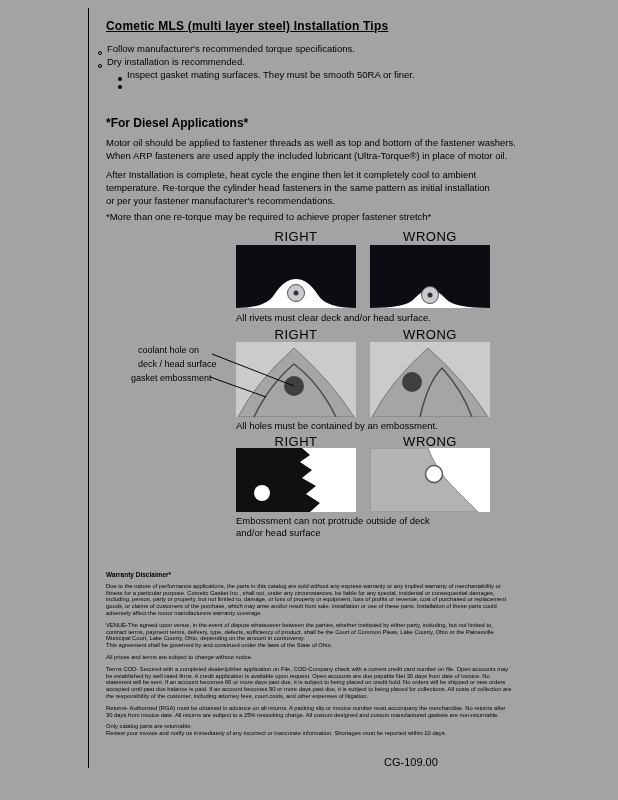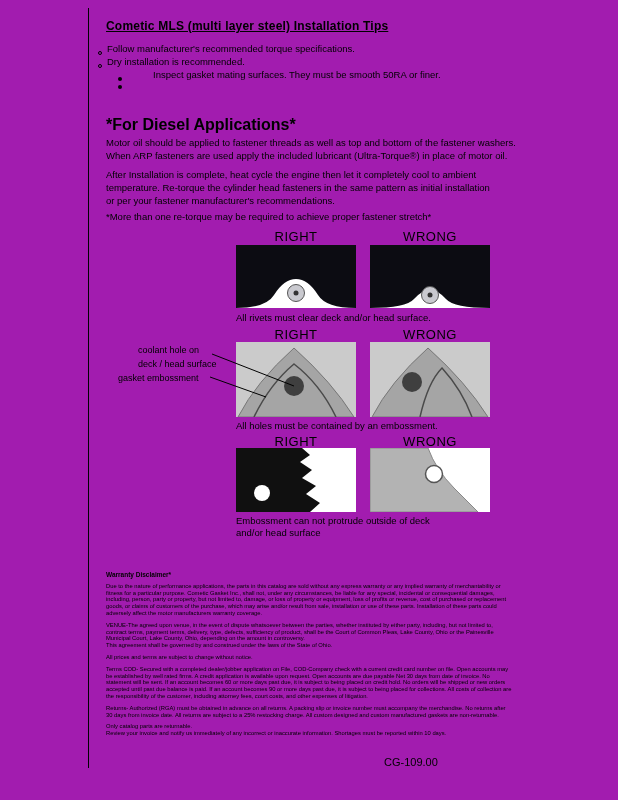--- a/index.html
+++ b/index.html
@@ -1,31 +1,31 @@
 <!DOCTYPE html>
 <html><head>
 <meta charset="utf-8">
 <style>
   * { margin: 0; padding: 0; box-sizing: border-box; }
   html, body { background: #ffffff; }
   body { font-family: "Liberation Sans", sans-serif; color: #000; }
-  .page { position: relative; width: 618px; height: 800px; background: #a21caf; overflow: hidden; }
+  .page { position: relative; width: 618px; height: 800px; background: #a3a3a3; overflow: hidden; }
 
   .left-rule { position: absolute; left: 88px; top: 8px; width: 1px; height: 760px; background: #000; }
 
   .title { position: absolute; left: 106px; top: 19px; font-size: 12px; font-weight: bold;
            text-decoration: underline; letter-spacing: 0.2px; }
 
   .tips { position: absolute; left: 98px; top: 42px; width: 490px; font-size: 9.5px; line-height: 13px; }
   .b-row { display: flex; align-items: flex-end; }
-  .b-row.sub { margin-left: 20px; gap: 26px; }
+  .b-row.sub { margin-left: 20px; }
   .circ { width: 4px; height: 4px; border: 1px solid #000; border-radius: 50%; margin: 4px 5px 0 0; flex: none; }
   .dotb { width: 4px; height: 4px; background: #000; border-radius: 50%; margin: 4px 5px 0 0; flex: none; }
 
-  .diesel-h { position: absolute; left: 106px; top: 116px; font-size: 16px; font-weight: bold; }
+  .diesel-h { position: absolute; left: 106px; top: 116px; font-size: 12px; font-weight: bold; }
   .body-text { position: absolute; left: 106px; width: 480px; font-size: 9.5px; line-height: 13px; }
   .pre { white-space: pre-line; }
 
   .dg-label { position: absolute; width: 120px; text-align: center; font-size: 13px; letter-spacing: 0.5px; }
   .dg-img { position: absolute; width: 120px; line-height: 0; }
   .dg-img svg { display: block; }
   .caption { position: absolute; left: 236px; font-size: 9.5px; line-height: 12px; }
 
   .annot { position: absolute; font-size: 9px; line-height: 14px; white-space: pre-line; }
   .conn { position: absolute; left: 118px; top: 340px; pointer-events: none; }
@@ -104,21 +104,21 @@
   <div class="dg-img" style="left:370px; top:342px;">
     <svg width="120" height="75" viewBox="0 0 120 75">
       <rect width="120" height="75" fill="#cbcbcb"></rect>
       <path d="M2,75 Q 20,40 58,6 Q 96,40 118,75 Z" fill="#a5a5a5" stroke="#777" stroke-width="1"></path>
       <path d="M50,75 Q 58,40 72,26 Q 92,48 102,75" fill="none" stroke="#4a4a4a" stroke-width="1.5"></path>
       <circle cx="42" cy="40" r="10" fill="#3f3f3f"></circle>
     </svg>
   </div>
   <div class="annot" style="left:138px; top:343px;">coolant hole on
 deck / head surface</div>
-  <div class="annot" style="left:118px; top:371px;">gasket embossment</div>
+  <div class="annot" style="left:131px; top:371px;">gasket embossment</div>
   <svg class="conn" width="260" height="70" viewBox="0 0 260 70">
     <line x1="94" y1="14" x2="176" y2="46" stroke="#000" stroke-width="1"></line>
     <line x1="92" y1="37" x2="148" y2="57" stroke="#000" stroke-width="1"></line>
   </svg>
   <div class="caption" style="top:420px;">All holes must be contained by an embossment.</div>
 
   <div class="dg-label" style="left:236px; top:434px;">RIGHT</div>
   <div class="dg-label" style="left:370px; top:434px;">WRONG</div>
   <div class="dg-img" style="left:236px; top:448px;">
     <svg width="120" height="64" viewBox="0 0 120 64">

